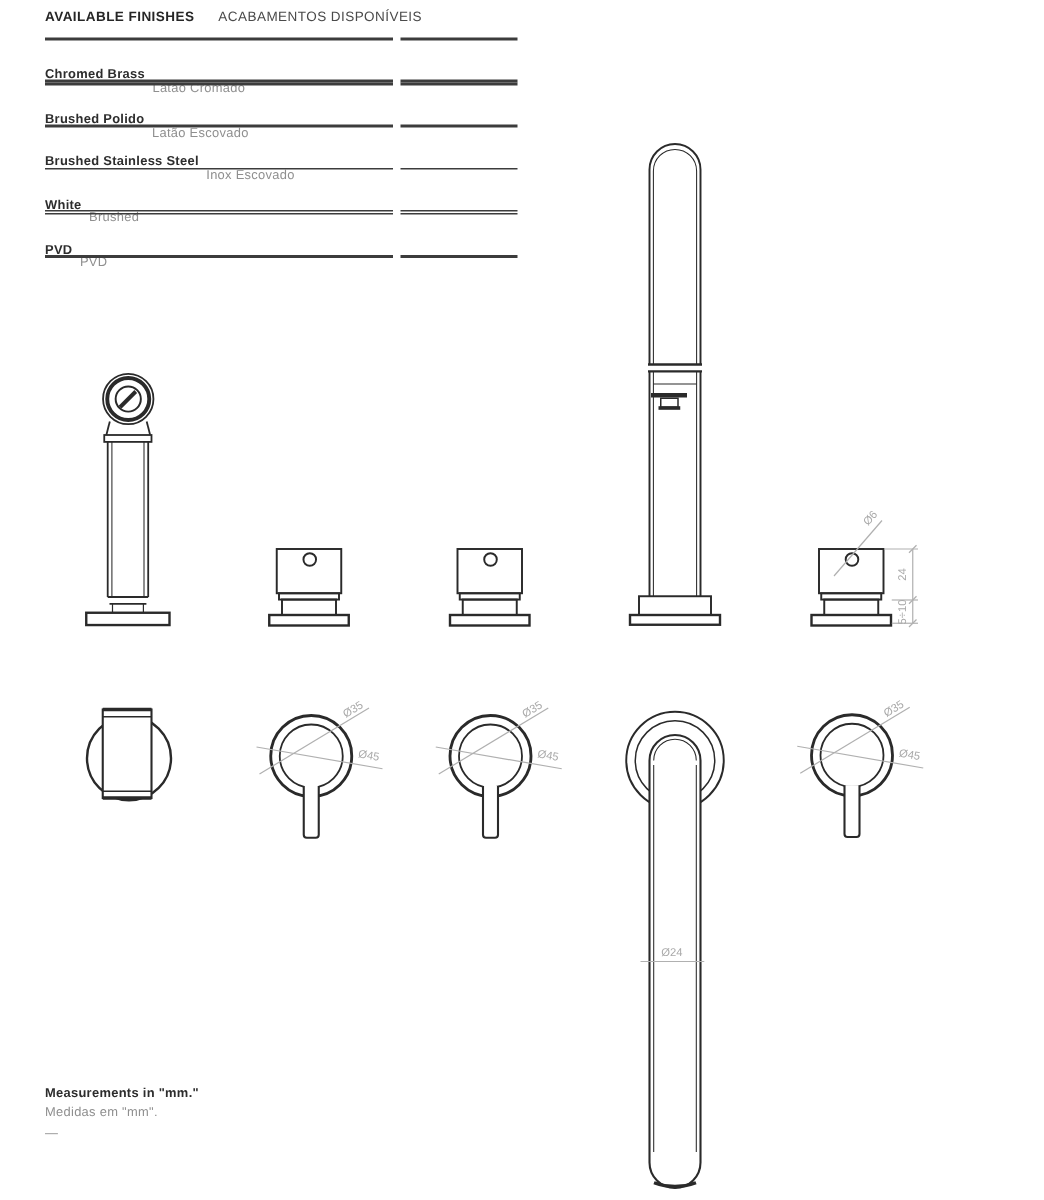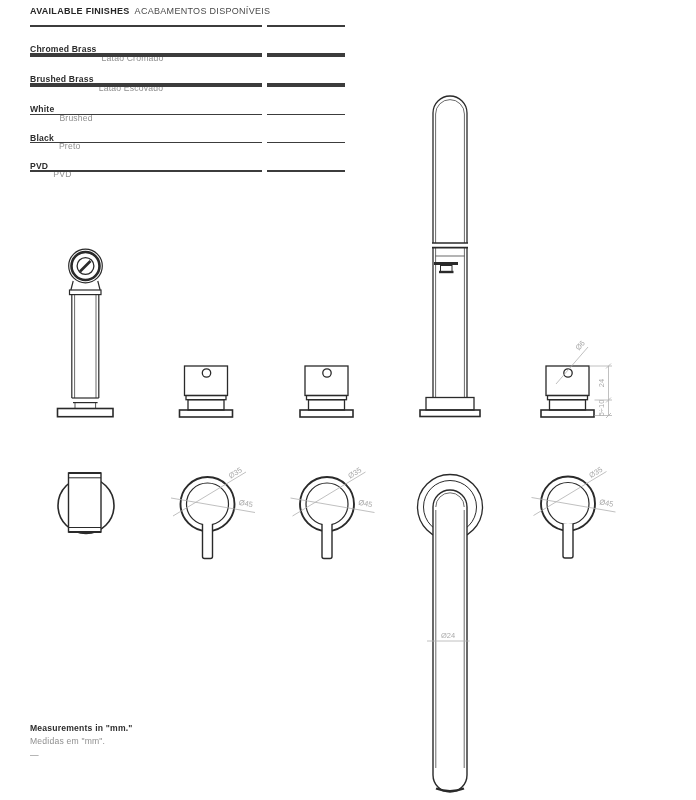--- a/index.html
+++ b/index.html
@@ -1,21 +1,21 @@
 <!DOCTYPE html>
 <html><head>
 <meta charset="utf-8">
 <style>
   html,body{margin:0;padding:0;background:#fff;}
   #page{position:relative;width:696px;height:800px;background:#fff;overflow:hidden;
         font-family:"Liberation Sans",sans-serif;color:#2d2d2d;}
   
   #hdr{position:absolute;left:30px;top:6px;font-size:9px;letter-spacing:.3px;}
   #hdr .en{font-weight:700;color:#262626;}
-  #hdr .pt{font-weight:500;color:#4a4a4a;margin-left:5px;}
+  #hdr .pt{font-weight:500;color:#4a4a4a;margin-left:16px;}
   
   #tbl{position:absolute;left:30px;top:25px;width:315px;}
   .divider{height:2px;display:flex;}
   .divider .seg1{width:232px;height:1.6px;background:#3c3c3c;}
   .divider .gap{width:5px;}
   .divider .seg2{width:78px;height:1.6px;background:#3c3c3c;}
   .frow{height:26.2px;display:flex;align-items:center;padding-top:18px;box-sizing:border-box;}
   .frow .en{font-size:8.6px;font-weight:700;color:#2d2d2d;letter-spacing:.2px;}
   .frow .pt{font-size:8.6px;color:#8f8f8f;margin-left:5px;letter-spacing:.2px;margin-top:17px;}
   
@@ -50,46 +50,46 @@
         <span class="seg1"></span>
         <span class="gap"></span>
         <span class="seg2"></span>
       </div>
     <div class="divider">
         <span class="seg1"></span>
         <span class="gap"></span>
         <span class="seg2"></span>
       </div>
     <div class="frow">
-      <span class="en">Brushed Brass</span>
+      <span class="en">Brushed Polido</span>
       <span class="pt">Latão Escovado</span>
     </div>
     <div class="divider">
         <span class="seg1"></span>
         <span class="gap"></span>
         <span class="seg2"></span>
       </div>
+    <div class="frow">
+      <span class="en">Brushed Stainless Steel</span>
+      <span class="pt">Inox Escovado</span>
+    </div>
     <div class="divider">
         <span class="seg1"></span>
         <span class="gap"></span>
         <span class="seg2"></span>
       </div>
     <div class="frow">
       <span class="en">White</span>
       <span class="pt">Brushed</span>
     </div>
     <div class="divider">
         <span class="seg1"></span>
         <span class="gap"></span>
         <span class="seg2"></span>
       </div>
-    <div class="frow">
-      <span class="en">Black</span>
-      <span class="pt">Preto</span>
-    </div>
     <div class="divider">
         <span class="seg1"></span>
         <span class="gap"></span>
         <span class="seg2"></span>
       </div>
     <div class="frow">
       <span class="en">PVD</span>
       <span class="pt">PVD</span>
     </div>
     <div class="divider">

